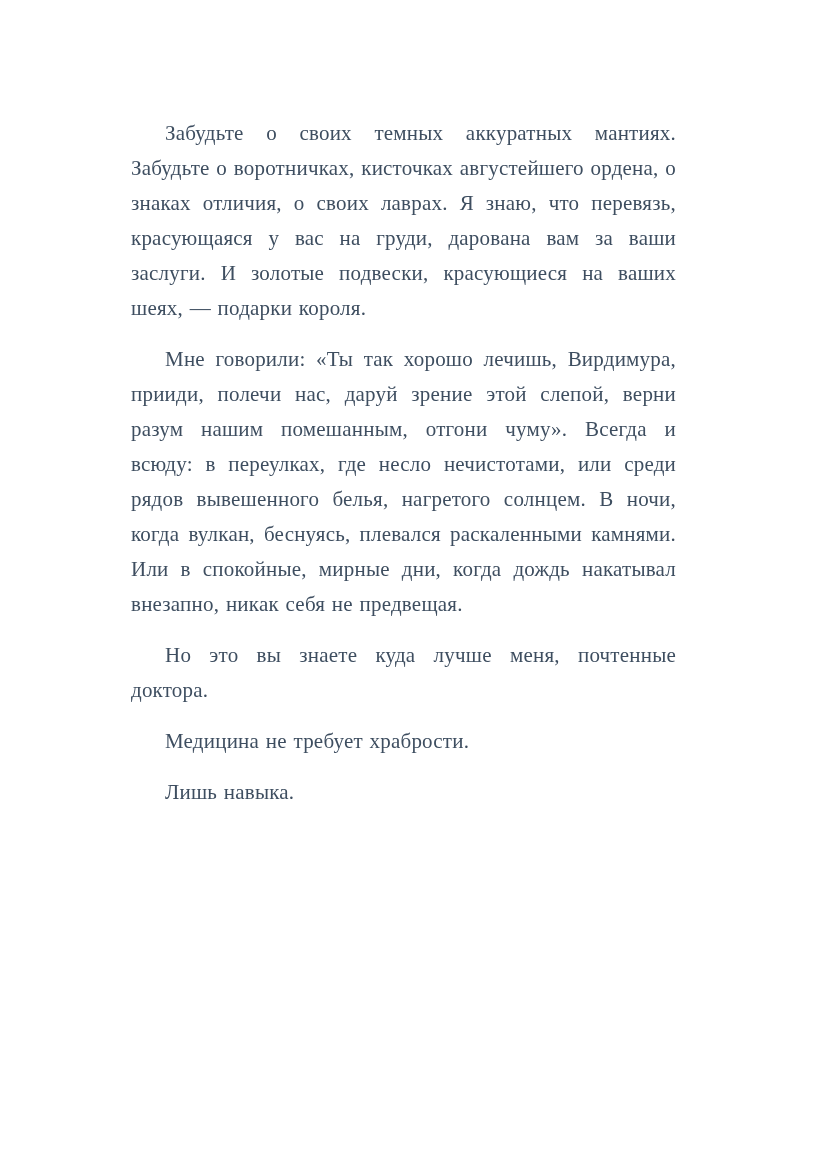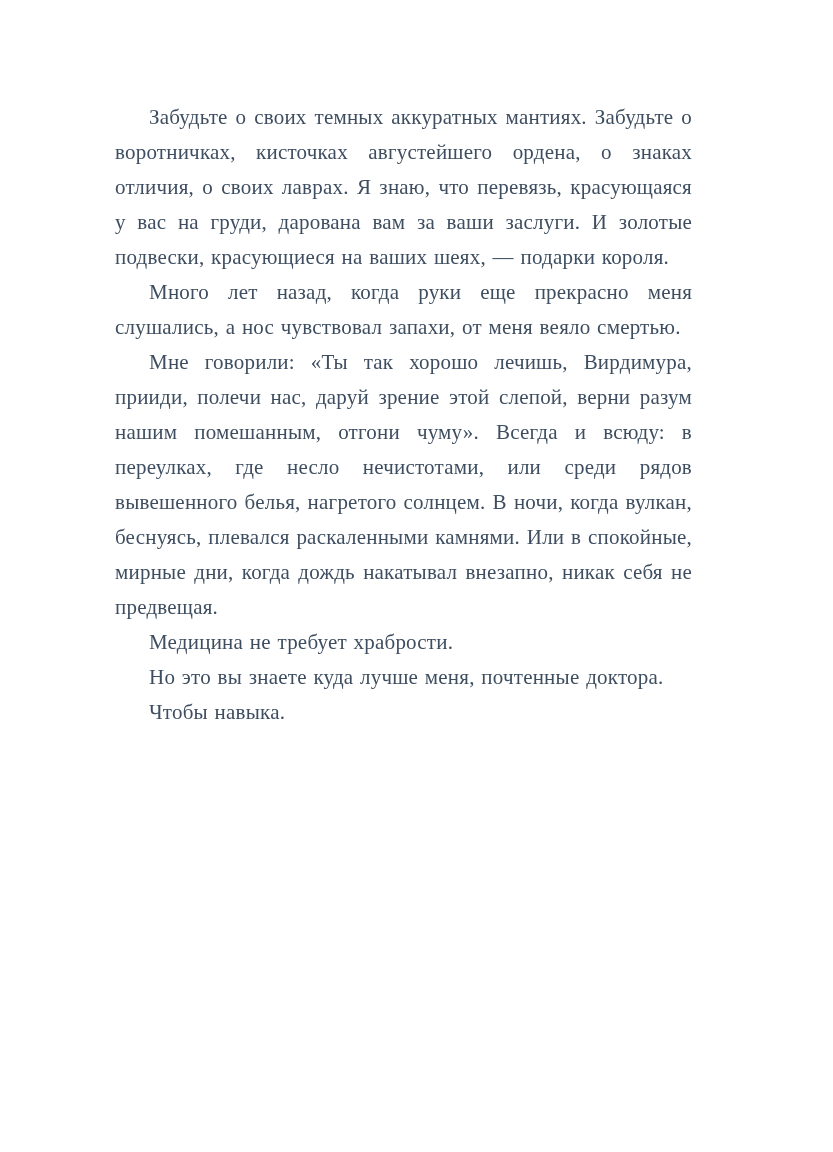--- a/index.html
+++ b/index.html
@@ -25,30 +25,29 @@
       color: #3e4e60;
       font-size: 21px;
       line-height: 35px;
       text-align: justify;
       hyphens: auto;
       -webkit-hyphens: auto;
       word-spacing: 0.06em;
       letter-spacing: 0.01em;
     }
     .text-block p {
-      margin: 0;
+      margin: 16px;
       padding: 0;
       text-indent: 34px;
     }
   </style>
 </head>
 <body>
 
 <div class="book-page">
   <div class="text-block">
     <p>Забудьте о своих темных аккуратных мантиях. Забудьте о воротничках, кисточках августейшего ордена, о знаках отличия, о своих лаврах. Я знаю, что перевязь, красующаяся у вас на груди, дарована вам за ваши заслуги. И золотые подвески, красующиеся на ваших шеях, — подарки короля.</p>
-    <p>Много лет назад, когда руки еще прекрасно меня слушались, а нос чувствовал запахи, от меня веяло смертью.</p>
     <p>Мне говорили: «Ты так хорошо лечишь, Вирдимура, прииди, полечи нас, даруй зрение этой слепой, верни разум нашим помешанным, отгони чуму». Всегда и всюду: в переулках, где несло нечистотами, или среди рядов вывешенного белья, нагретого солнцем. В ночи, когда вулкан, беснуясь, плевался раскаленными камнями. Или в спокойные, мирные дни, когда дождь накатывал внезапно, никак себя не предвещая.</p>
+    <p>Но это вы знаете куда лучше меня, почтенные доктора.</p>
     <p>Медицина не требует храбрости.</p>
-    <p>Но это вы знаете куда лучше меня, почтенные доктора.</p>
-    <p>Чтобы навыка.</p>
+    <p>Лишь навыка.</p>
   </div>
 </div>
 
 </body></html>

